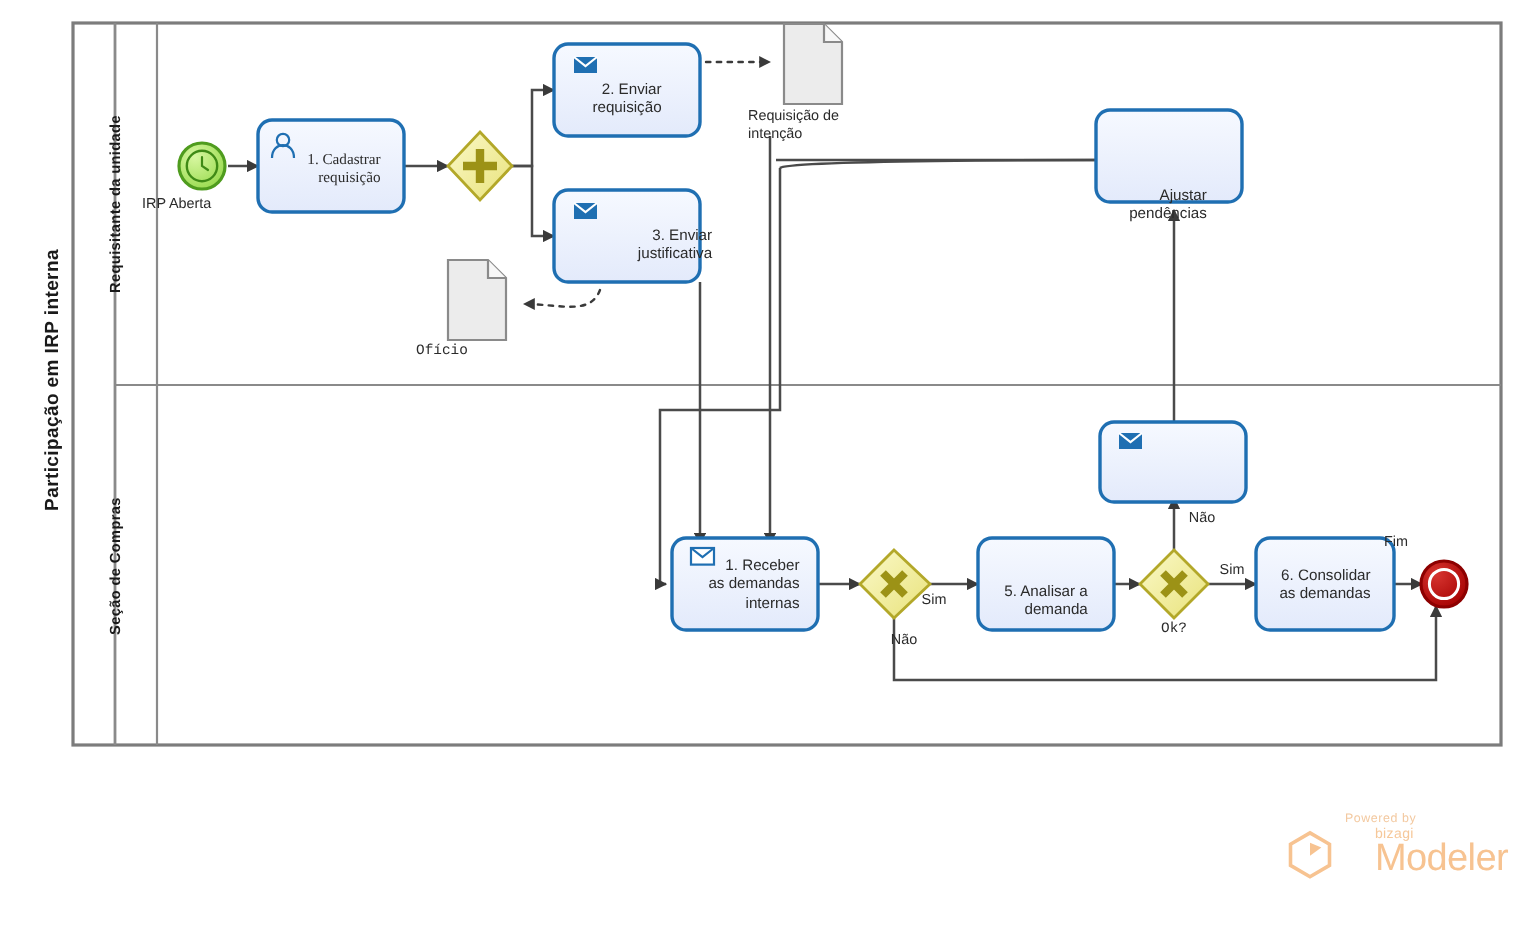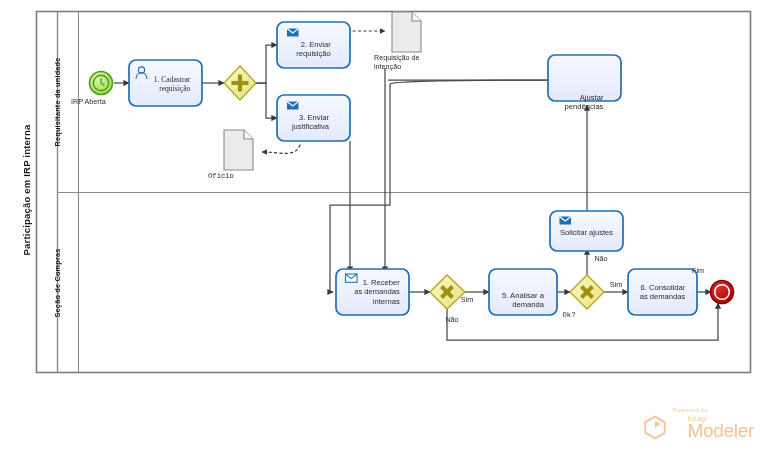--- a/index.html
+++ b/index.html
@@ -25,21 +25,21 @@
   .artlabel{position:absolute;color:#2b2b2b;font-size:7.2px;
             line-height:1.2;text-align:left;}
   .evlabel{position:absolute;color:#2b2b2b;font-size:7.2px;
            }
 
   
   #watermark{position:absolute;right:14px;bottom:36px;
              display:flex;flex-direction:column;align-items:flex-start;}
   #wm-powered{font-size:6.2px;color:#f3c9a0;letter-spacing:.3px;
               margin-left:30px;margin-bottom:1px;}
-  #wm-row{display:flex;align-items:center;gap:19px;}
+  #wm-row{display:flex;gap:19px;}
   #wm-brand{display:flex;flex-direction:column;line-height:1;}
   #wm-bizagi{font-size:7px;color:#f6c89a;letter-spacing:.2px;
              margin-bottom:-1px;}
   #wm-modeler{font-size:19px;color:#f7c391;letter-spacing:-.3px;}
 </style>
 </head>
 <body>
 
 <div id="stage">
 
@@ -208,49 +208,48 @@
   <div class="vlabel lane-title" style="left:-22px;top:93px;width:160px;height:18px;transform:rotate(-90deg);">Requisitante da unidade</div>
 
   <div class="vlabel lane-title" style="left:-22px;top:274px;width:160px;height:18px;transform:rotate(-90deg);">Seção de Compras</div>
 
   <div class="nodetext" style="left:134px;top:66px;width:66px;height:36px;white-space:pre-line;padding-left:10px;box-sizing:border-box;font-family:Liberation Serif, serif;">1. Cadastrar
 requisição</div>
 
   <div class="nodetext" style="left:279px;top:32px;width:69px;height:34px;white-space:pre-line;">2. Enviar
 requisição</div>
 
-  <div class="nodetext" style="left:267px;top:105px;width:87px;height:34px;white-space:pre-line;">3. Enviar
+  <div class="nodetext" style="left:294px;top:105px;width:87px;height:34px;white-space:pre-line;">3. Enviar
 justificativa</div>
 
   <div class="nodetext" style="left:550px;top:56px;width:68px;height:44px;white-space:pre-line;margin-top:24px;">Ajustar
 pendências</div>
 
   <div class="nodetext" style="left:340px;top:271px;width:66px;height:42px;white-space:pre-line;padding-left:8px;box-sizing:border-box;">1. Receber
 as demandas
 internas</div>
 
   <div class="nodetext" style="left:491px;top:270px;width:64px;height:60px;white-space:pre-line;">5. Analisar a
 demanda</div>
 
-  <div class="nodetext" style="left:552px;top:218px;width:69px;height:30px;white-space:pre-line;">Solicitar ajustes</div>
 
   <div class="nodetext" style="left:630px;top:270px;width:65px;height:44px;white-space:pre-line;">6. Consolidar
 as demandas</div>
 
   <div class="evlabel" style="left:71px;top:97px;width:60px;">IRP Aberta</div>
 
   <div class="evlabel" style="left:692px;top:266px;width:60px;">Fim</div>
 
   <div class="artlabel" style="left:374px;top:54px;width:66px;white-space:pre-line;">Requisição de
 intenção</div>
 
   <div class="artlabel" style="left:208px;top:172px;width:60px;font-family:Liberation Mono, monospace;">Ofício</div>
 
 
-  <div class="edgelabel" style="left:545px;top:311px;width:48px;font-family:Liberation Mono, monospace;">Ok?</div>
+  <div class="edgelabel" style="left:563px;top:311px;width:48px;font-family:Liberation Mono, monospace;">Ok?</div>
 
   <div class="edgelabel" style="left:455px;top:296px;width:24px;">Sim</div>
 
   <div class="edgelabel" style="left:440px;top:316px;width:24px;">Não</div>
 
   <div class="edgelabel" style="left:604px;top:281px;width:24px;">Sim</div>
 
   <div class="edgelabel" style="left:589px;top:255px;width:24px;">Não</div>
 
   <div id="watermark">

